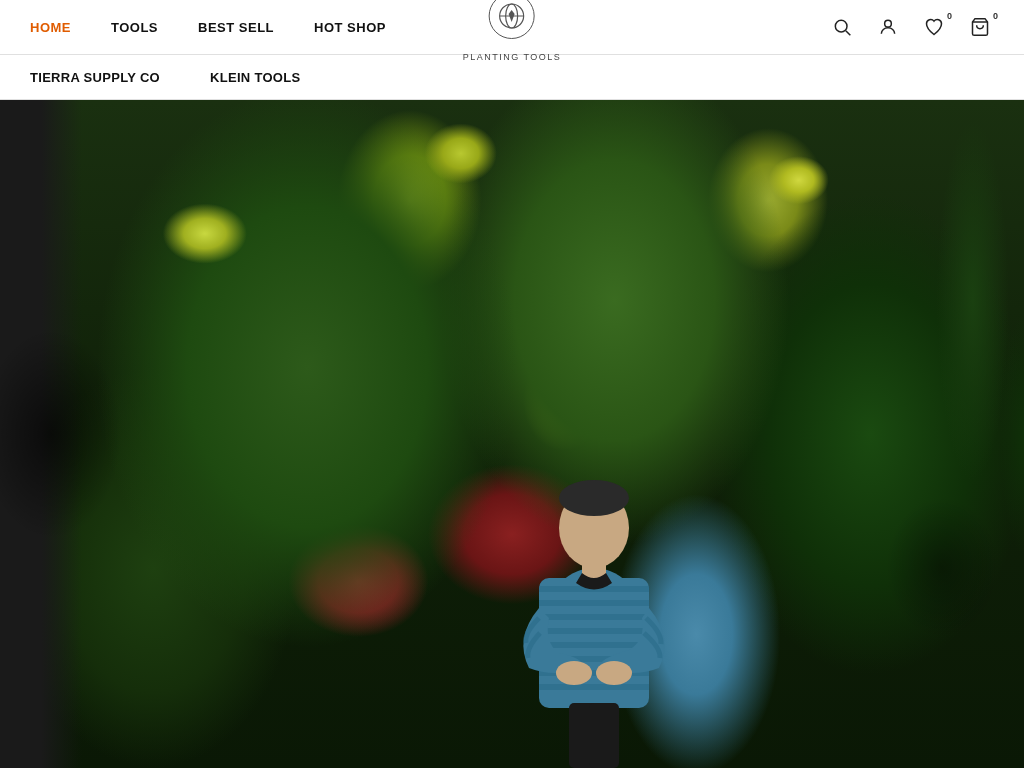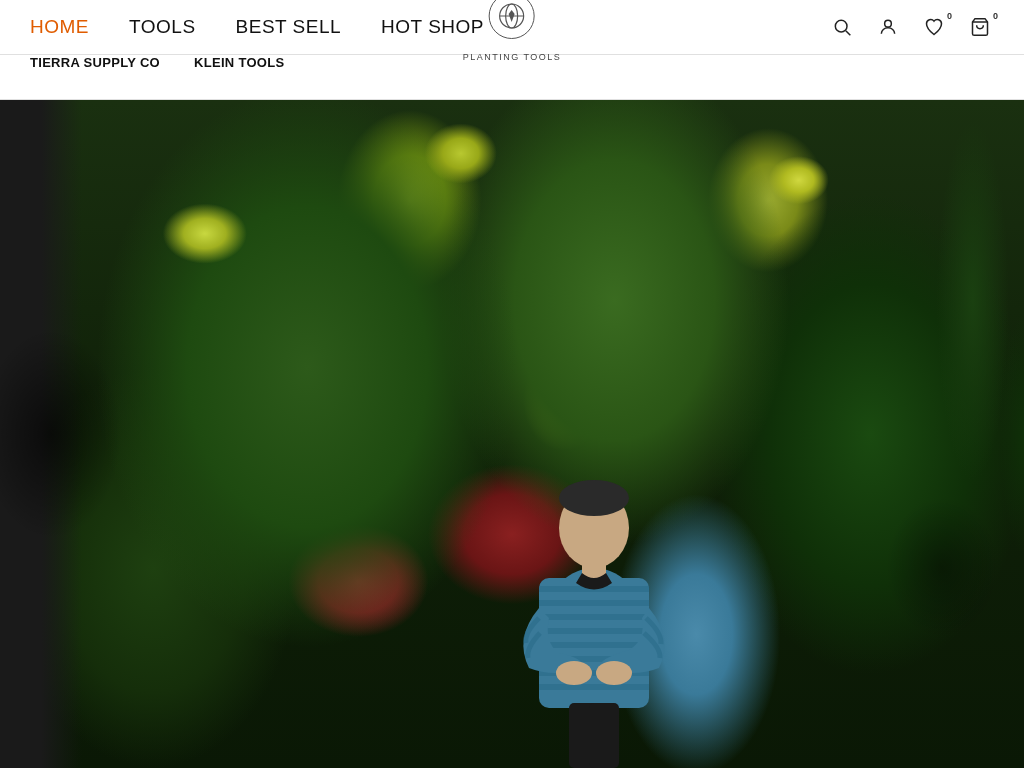--- a/index.html
+++ b/index.html
@@ -27,22 +27,22 @@
     }
 
     .top-nav-links {
       display: flex;
       gap: 40px;
       align-items: center;
     }
 
     .top-nav-links a {
       text-decoration: none;
-      font-size: 19px;
-      font-weight: 400;
+      font-size: 13px;
+      font-weight: 700;
       letter-spacing: 0.5px;
       color: #111;
     }
 
     .top-nav-links a.active {
       color: #e05c00;
     }
 
     .logo-center {
       position: absolute;
@@ -107,25 +107,25 @@
       top: -2px;
       right: -4px;
       font-size: 9px;
       color: #333;
       font-weight: 600;
     }
 
     
     .secondary-nav {
       display: flex;
-      align-items: flex-start;
+      align-items: center;
       height: 45px;
       padding: 0 30px;
       border-bottom: 1px solid #e0e0e0;
-      gap: 34px;
+      gap: 50px;
     }
 
     .secondary-nav a {
       text-decoration: none;
       font-size: 13px;
       font-weight: 600;
       letter-spacing: 0.3px;
       color: #111;
       text-transform: uppercase;
     }

